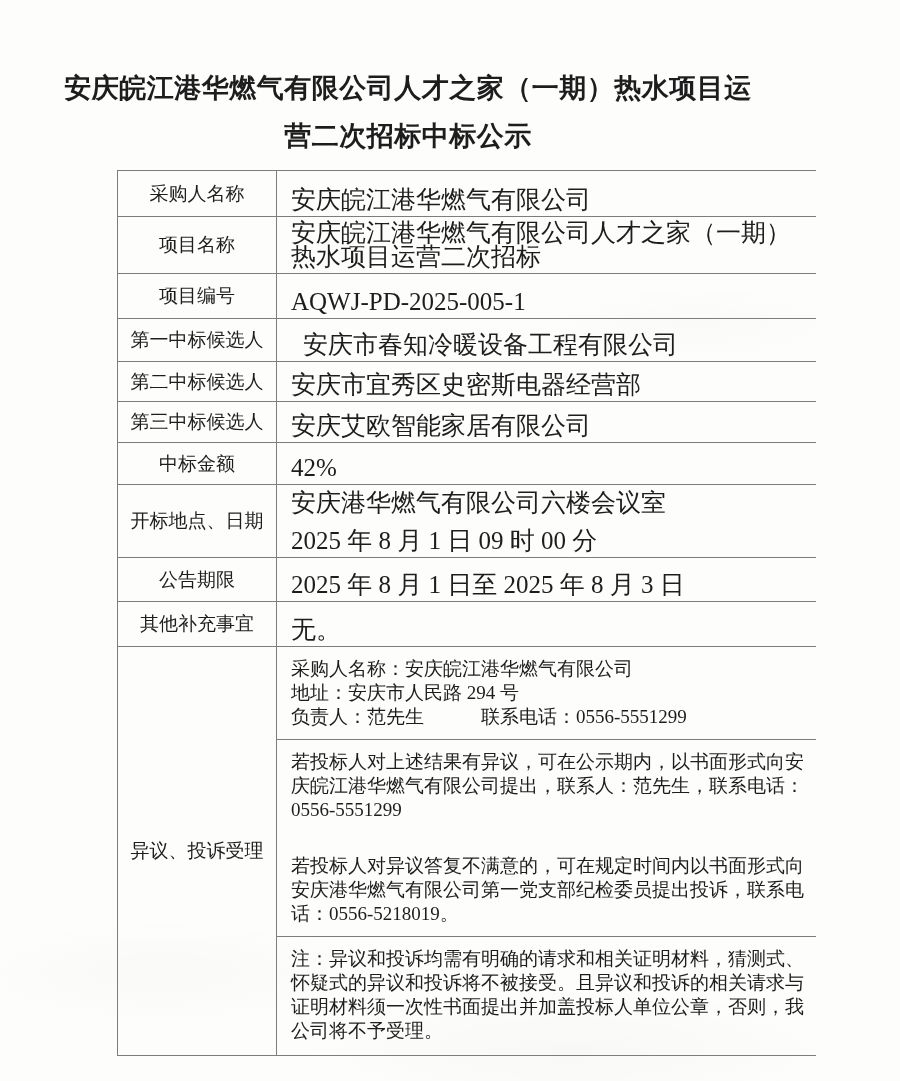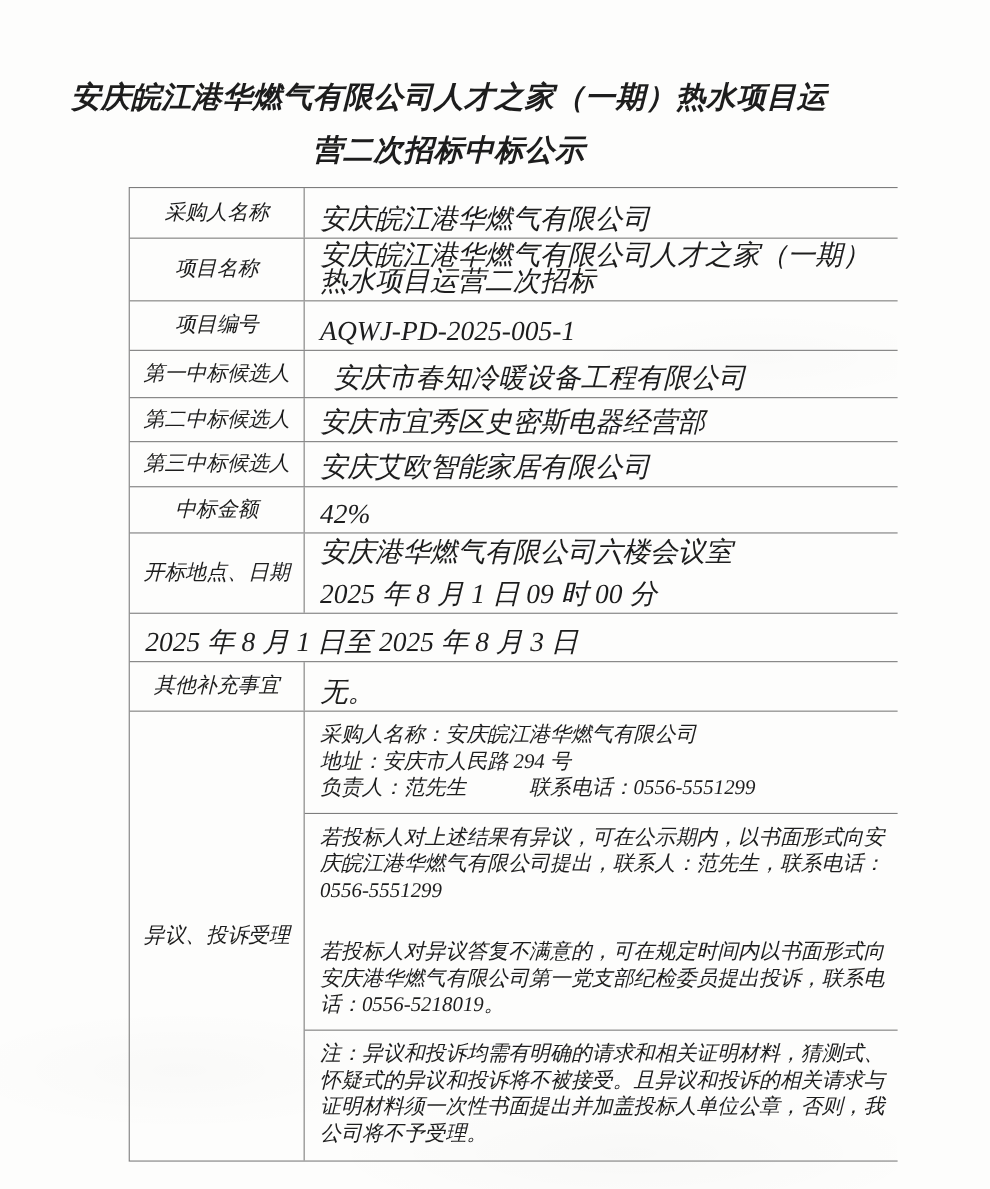--- a/index.html
+++ b/index.html
@@ -12,21 +12,20 @@
   }
   .page {
     position: relative;
     width: 816px; height: 1081px;
     overflow: hidden;
     background:
       radial-gradient(ellipse 300px 80px at 20% 90%, rgba(0,0,0,0.015), transparent 70%),
       radial-gradient(ellipse 400px 90px at 70% 97%, rgba(0,0,0,0.018), transparent 70%),
       radial-gradient(ellipse 250px 60px at 85% 30%, rgba(0,0,0,0.012), transparent 70%),
       #fdfdfc;
-    font-style: italic;
   }
   .title {
     margin: 64px auto 0;
     width: 700px;
     text-align: center;
     font-size: 27px;
     font-weight: bold;
     line-height: 48px;
     letter-spacing: 0.5px;
   }
@@ -134,20 +133,21 @@
 
     <div class="row h73">
       <div class="cell-label">开标地点、日期</div>
       <div class="cell-value">
         <div class="gap-line">安庆港华燃气有限公司六楼会议室</div>
         <div>2025 年 8 月 1 日 09 时 00 分</div>
       </div>
     </div>
 
     <div class="row h44">
+      <div class="cell-label">公告期限</div>
       <div class="cell-value">
         <span>2025 年 8 月 1 日至 2025 年 8 月 3 日</span>
       </div>
     </div>
 
     <div class="row h45">
       <div class="cell-label">其他补充事宜</div>
       <div class="cell-value">
         <span>无。</span>
       </div>

